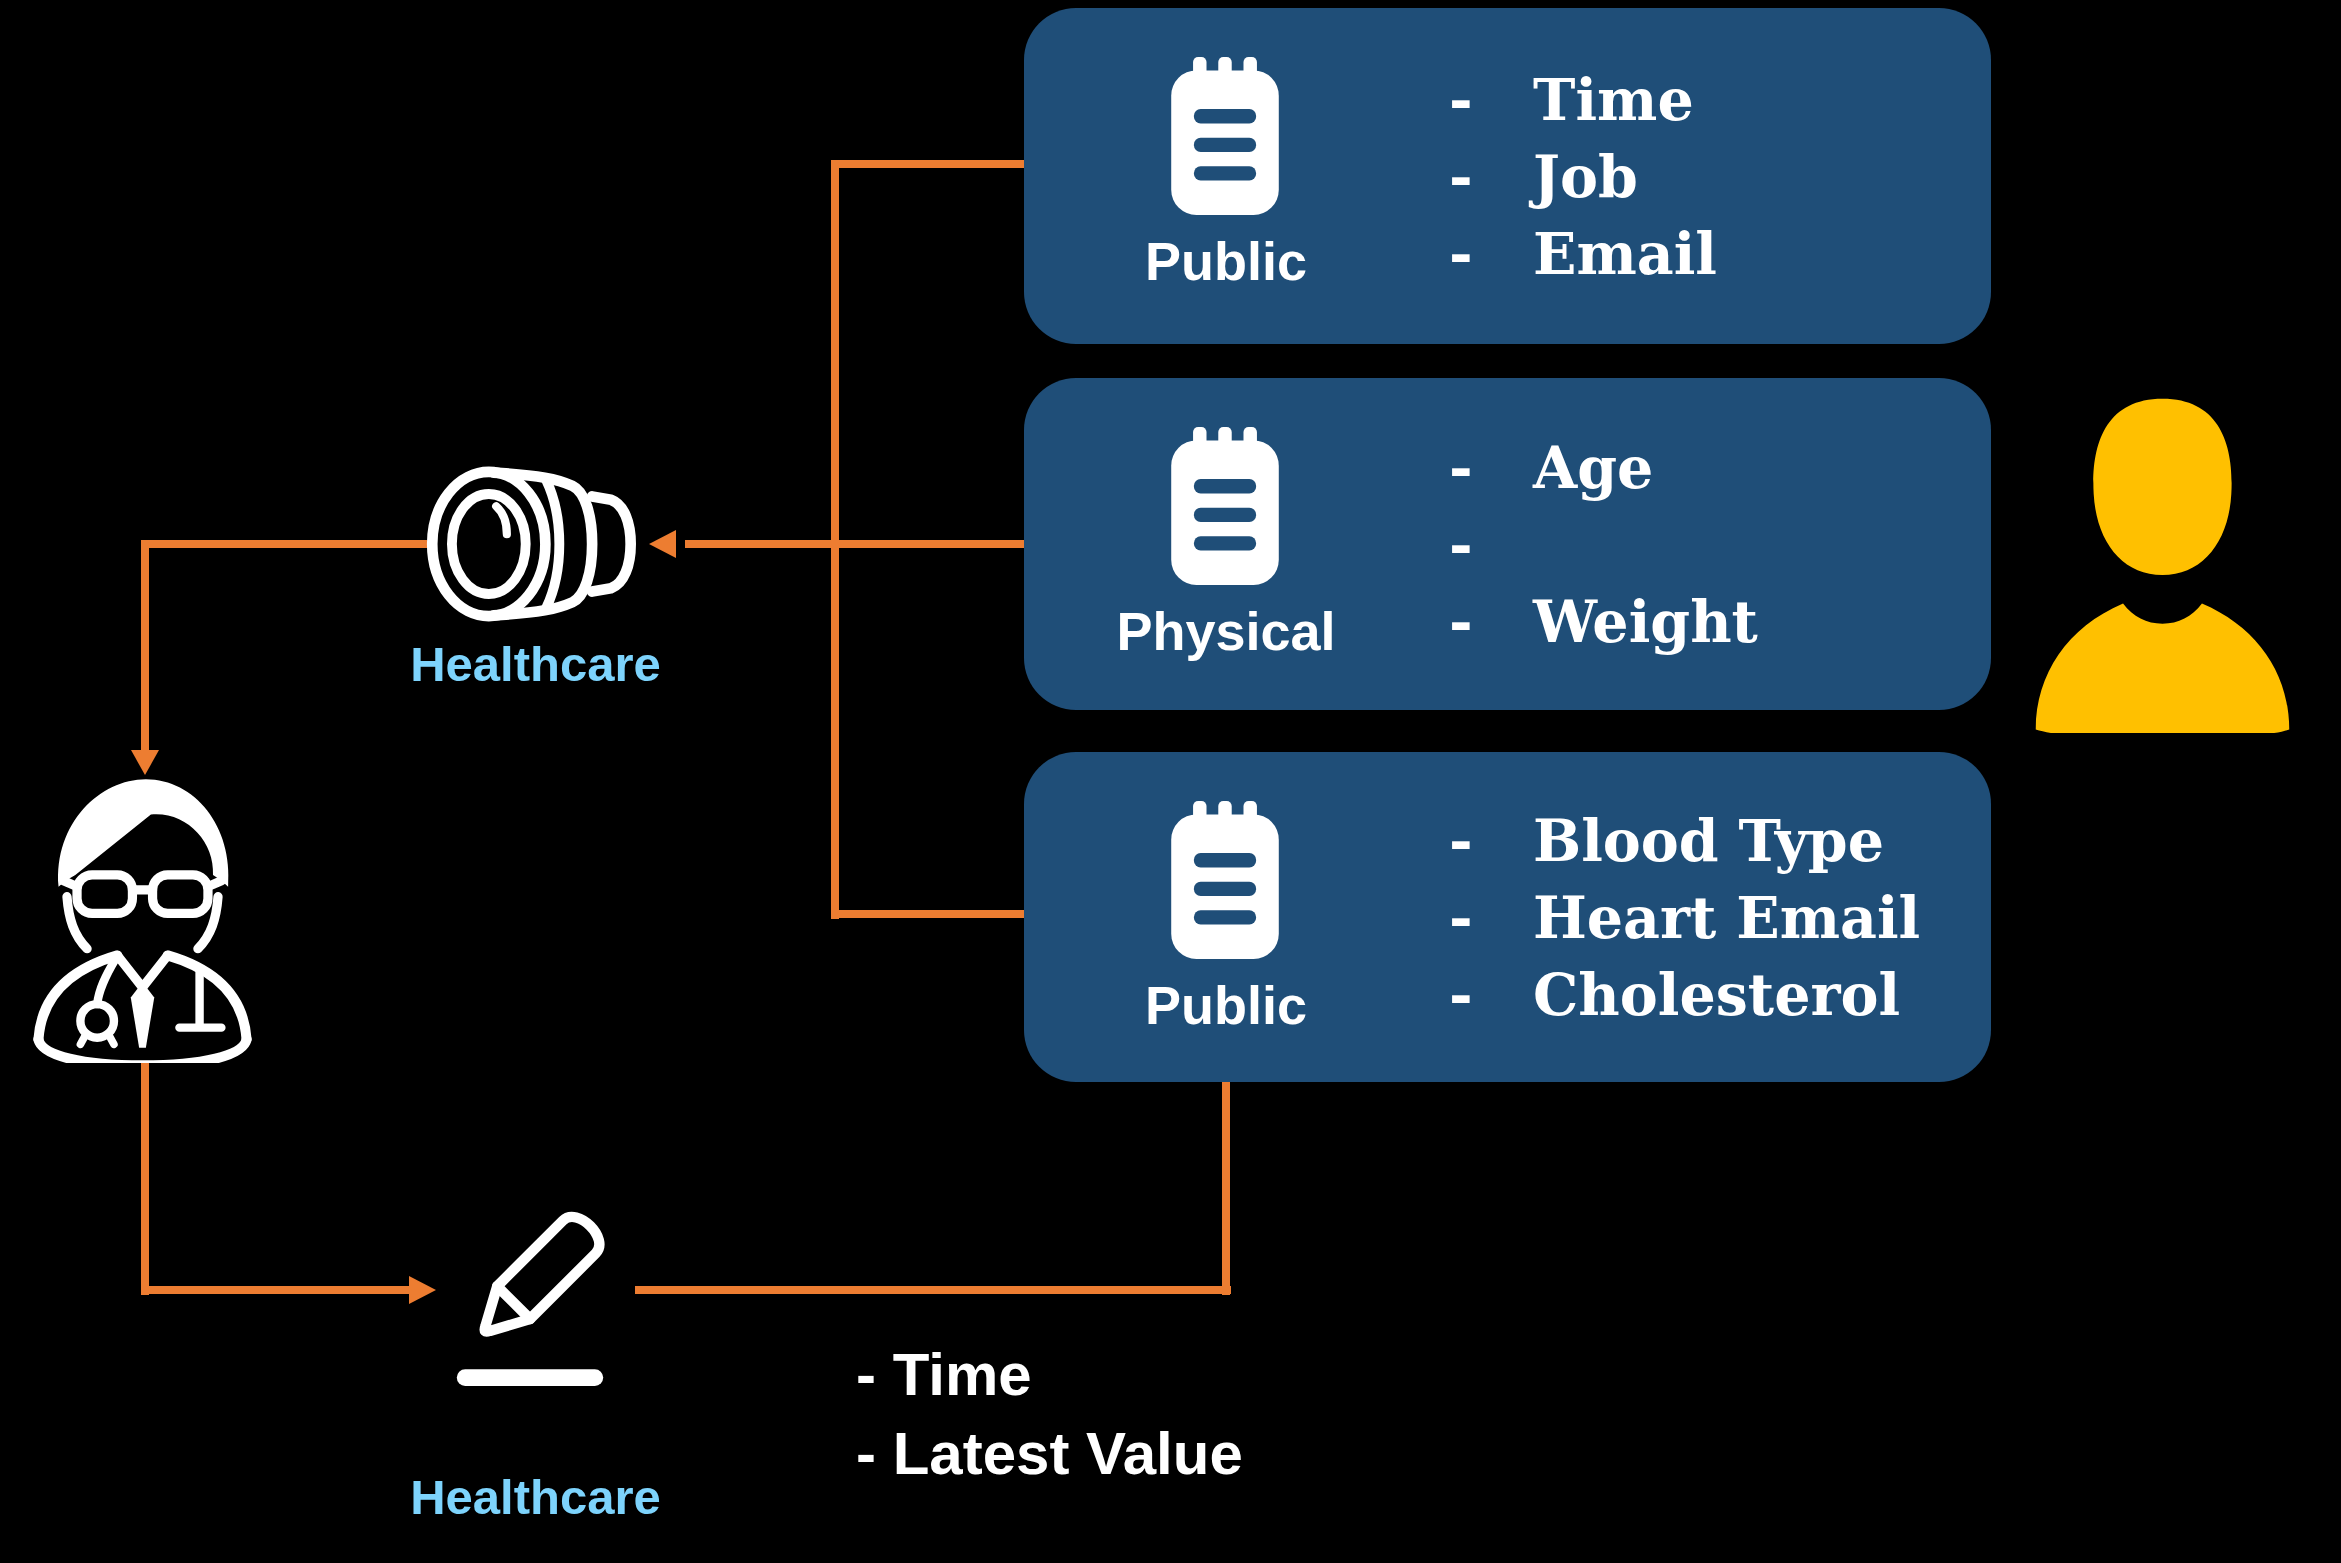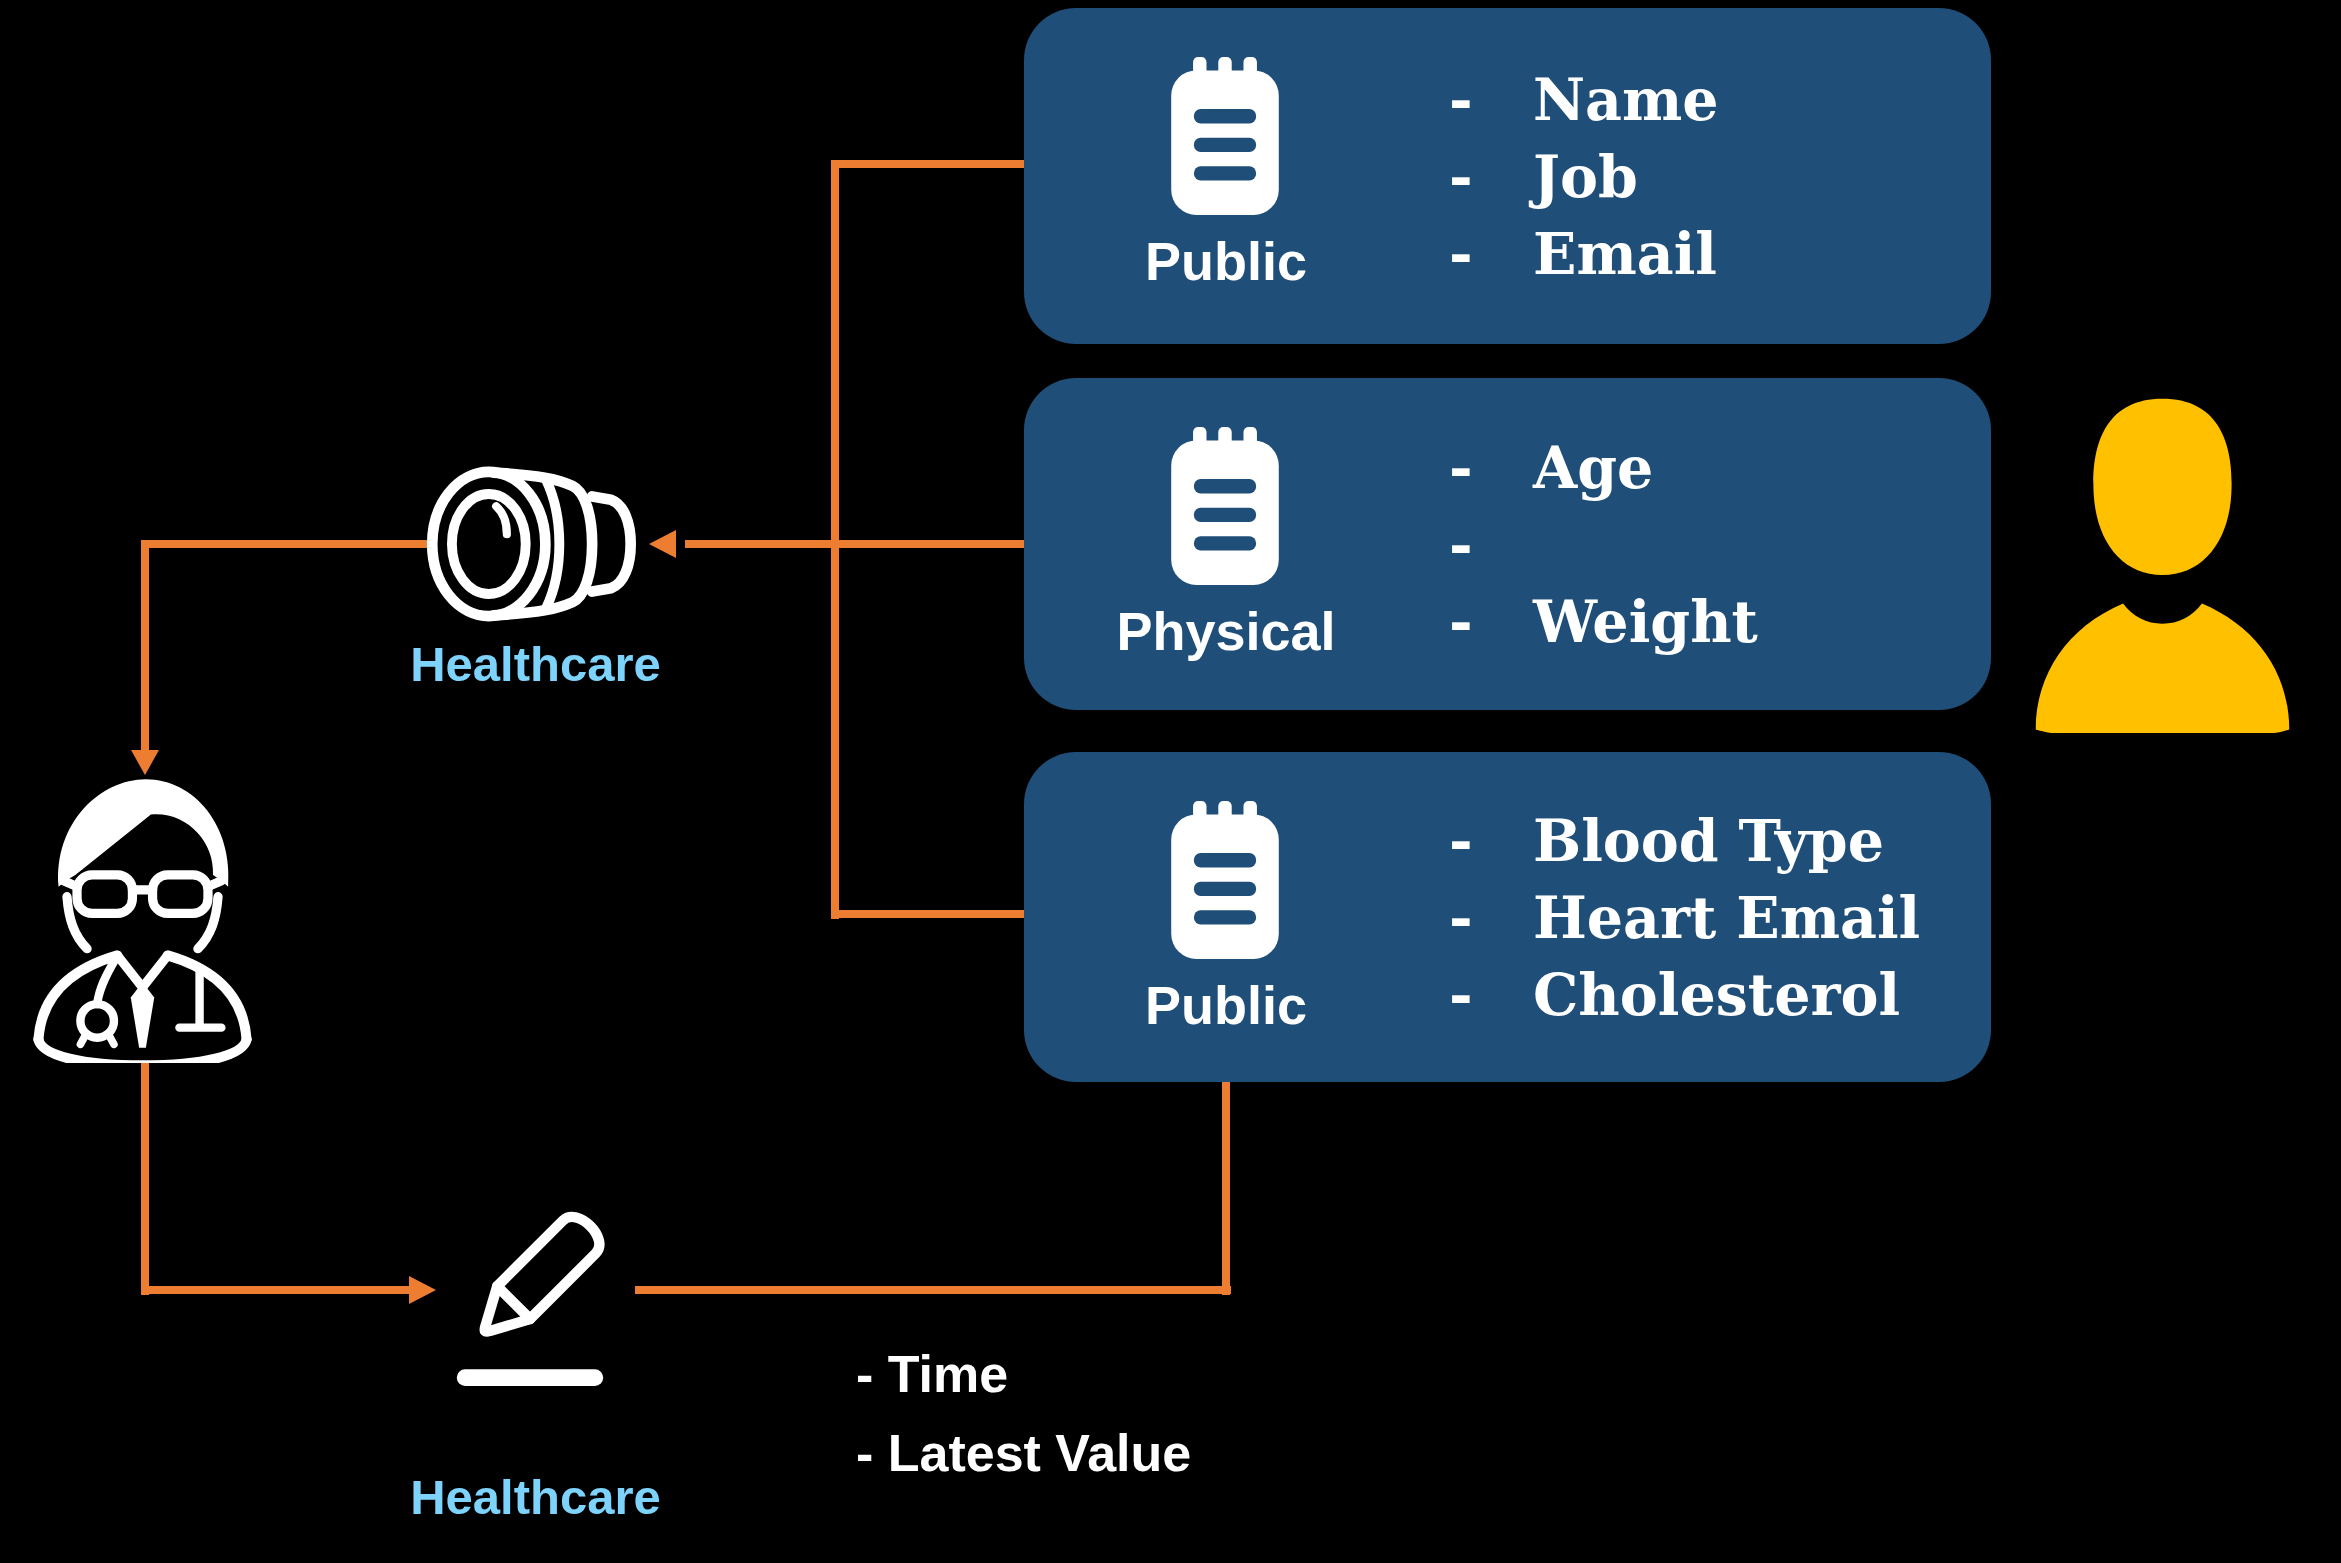--- a/index.html
+++ b/index.html
@@ -32,21 +32,21 @@
   .ah-down {border-left:14.3px solid transparent;border-right:14.3px solid transparent;border-top:25px solid var(--arrow,#ED7D31);}
   .ah-up   {border-left:14.3px solid transparent;border-right:14.3px solid transparent;border-bottom:25px solid var(--arrow,#ED7D31);}
   
   .node{position:absolute;}
   .io-label{
     position:absolute;width:353px;text-align:center;color:#7dd3fc;
     font-size:49px;font-weight:600;white-space:nowrap;
   }
   .notes{
     position:absolute;left:856px;top:1335px;color:#fff;
-    font-size:52px;font-weight:600;line-height:79px;white-space:nowrap;
+    font-size:60px;font-weight:600;line-height:79px;white-space:nowrap;
   }
 </style>
 </head>
 <body>
 
 <div class="stage">
 
   <div class="line" style="left:831px;top:164px;width:8.4px;height:755px;"></div>
   <div class="line" style="left:831px;top:160px;width:193px;height:8.4px;"></div>
   <div class="line" style="left:685px;top:540px;width:339px;height:8.4px;"></div>
@@ -74,21 +74,21 @@
         <rect x="0" y="16" width="128" height="172" rx="30" fill="#fff"></rect>
         <rect x="27" y="62" width="74" height="17" rx="8" fill="var(--card,#1F4E78)"></rect>
         <rect x="27" y="96" width="74" height="17" rx="8" fill="var(--card,#1F4E78)"></rect>
         <rect x="27" y="130" width="74" height="17" rx="8" fill="var(--card,#1F4E78)"></rect>
       </svg>
     </div>
     <div class="card-title">Public</div>
     <div class="card-list">
       <div class="row">
           <span class="dash">-</span>
-          <span>Name</span>
+          <span>Time</span>
         </div>
       <div class="row">
           <span class="dash">-</span>
           <span>Job</span>
         </div>
       <div class="row">
           <span class="dash">-</span>
           <span>Email</span>
         </div>
     </div>

